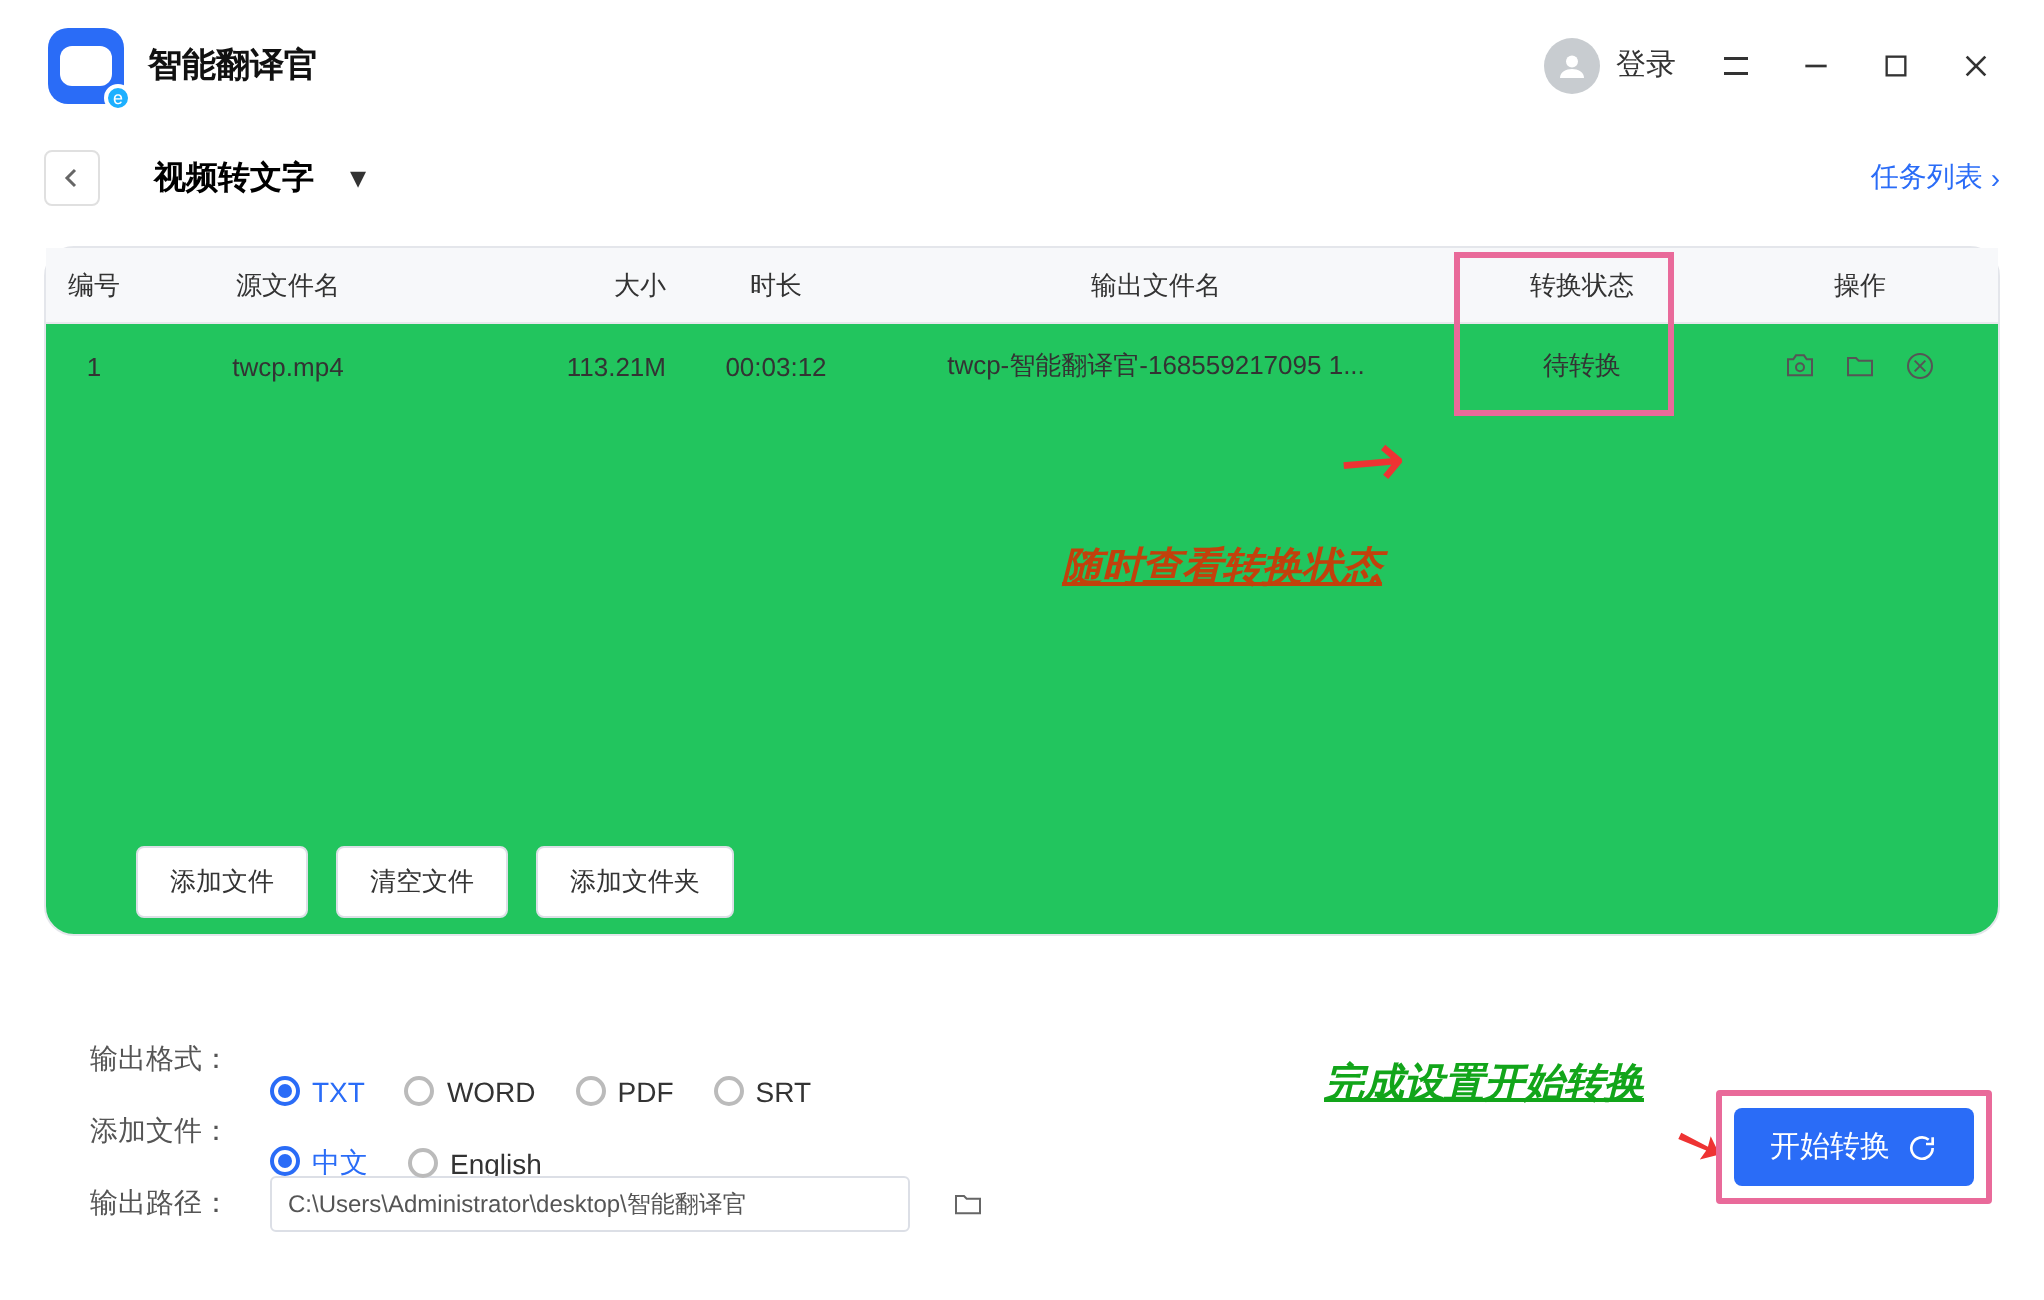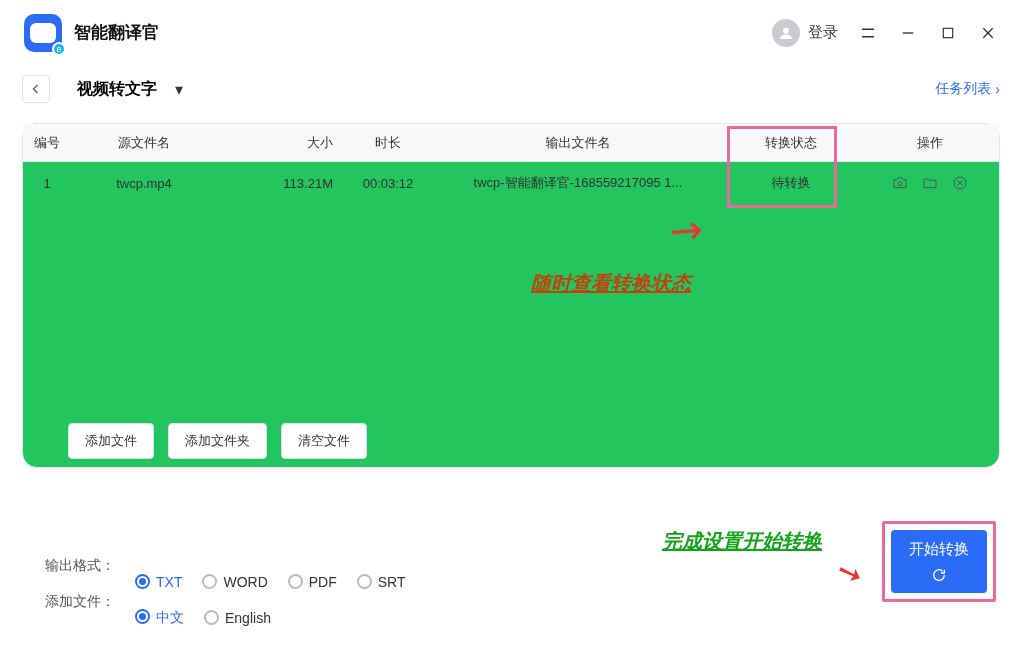--- a/index.html
+++ b/index.html
@@ -50,21 +50,21 @@
 .srow .label { color: #555; font-size: 14px; }
 .radio-opt { display: flex; align-items: flex-start; gap: 6px; cursor: pointer; margin-top: 31px; }
 .radio-circle { width: 15px; height: 15px; border-radius: 50%; border: 2px solid #bbb; display: inline-block; position: relative; }
 .radio-circle.sel { border-color: #2a6cf7; }
 .radio-circle.sel::after { content: ""; position: absolute; width: 7px; height: 7px; border-radius: 50%; background: #2a6cf7; left: 2px; top: 2px; }
 .radio-label.sel { color: #2a6cf7; }
 .outpath-input { width: 320px; height: 28px; border: 1px solid #dcdfe6; border-radius: 3px; padding: 0 8px; font-size: 12px; color: #555; background: #fff; }
 .folder-icon { width: 18px; height: 18px; color: #666; cursor: pointer; display: flex; align-items: center; justify-content: center; }
 
 .start-wrap { position: absolute; right: 26px; bottom: 48px; border: 3px solid #e96a9a; padding: 6px; border-radius: 2px; }
-.start-btn { background: #2a6cf7; color: #fff; border: none; padding: 10px 18px; border-radius: 4px; font-size: 15px; font-weight: 500; cursor: pointer; display: flex; align-items: center; gap: 8px; flex-direction: column; }
+.start-btn { background: #2a6cf7; color: #fff; border: none; padding: 10px 18px; border-radius: 4px; font-size: 15px; font-weight: 500; cursor: pointer; display: flex; align-items: center; gap: 8px; }
 .reload-icon { width: 16px; height: 16px; }
 
 .annotation-text2 { position: absolute; right: 200px; bottom: 95px; font-style: italic; font-weight: 700; color: #12a51a; text-decoration: underline; font-size: 20px; }
 .annotation-arrow2 { position: absolute; right: 160px; bottom: 60px; color: #e33; font-size: 30px; transform: rotate(-20deg); }
 </style>
 </head>
 <body>
 
 <div class="titlebar">
   <div class="logo">
@@ -157,22 +157,22 @@
           <svg viewBox="0 0 24 24" width="16" height="16" stroke="#555" stroke-width="1.5" fill="none">
               <circle cx="12" cy="12" r="9"></circle>
               <line x1="8" y1="8" x2="16" y2="16"></line>
               <line x1="16" y1="8" x2="8" y2="16"></line>
             </svg>
         </div>
       </div>
     </div>
     <div class="bottom-bar" style="position:absolute;left:8px;bottom:8px">
       <button class="btn">添加文件</button>
+      <button class="btn">清空文件</button>
       <button class="btn">添加文件夹</button>
-      <button class="btn">清空文件</button>
     </div>
   </div>
 </div>
 
 <div class="status-highlight"></div>
 <div class="annotation-arrow">↗</div>
 <div class="annotation-text">随时查看转换状态</div>
 
 <div class="settings">
   <div class="srow">
@@ -197,20 +197,29 @@
   <div class="srow">
     <span class="label">添加文件：</span>
     <span class="radio-opt">
         <span class="radio-circle sel"></span>
         <span class="radio-label sel">中文</span>
       </span>
     <span class="radio-opt">
         <span class="radio-circle"></span>
         <span class="radio-label">English</span>
       </span>
+  </div>
+  <div class="srow">
+    <span class="label">输出路径：</span>
+    <input class="outpath-input" readonly="" value="C:\Users\Administrator\desktop\智能翻译官" style="">
+    <div class="folder-icon">
+      <svg viewBox="0 0 24 24" width="16" height="16" stroke="#666" stroke-width="1.5" fill="none">
+          <path d="M3 6h6l2 2h10v11H3z"></path>
+        </svg>
+    </div>
   </div>
 </div>
 
 <div class="annotation-text2">完成设置开始转换</div>
 <div class="annotation-arrow2">➘</div>
 
 <div class="start-wrap">
   <button class="start-btn">
     <span>开始转换</span>
     <svg class="reload-icon" viewBox="0 0 24 24" stroke="#fff" stroke-width="2" fill="none">

